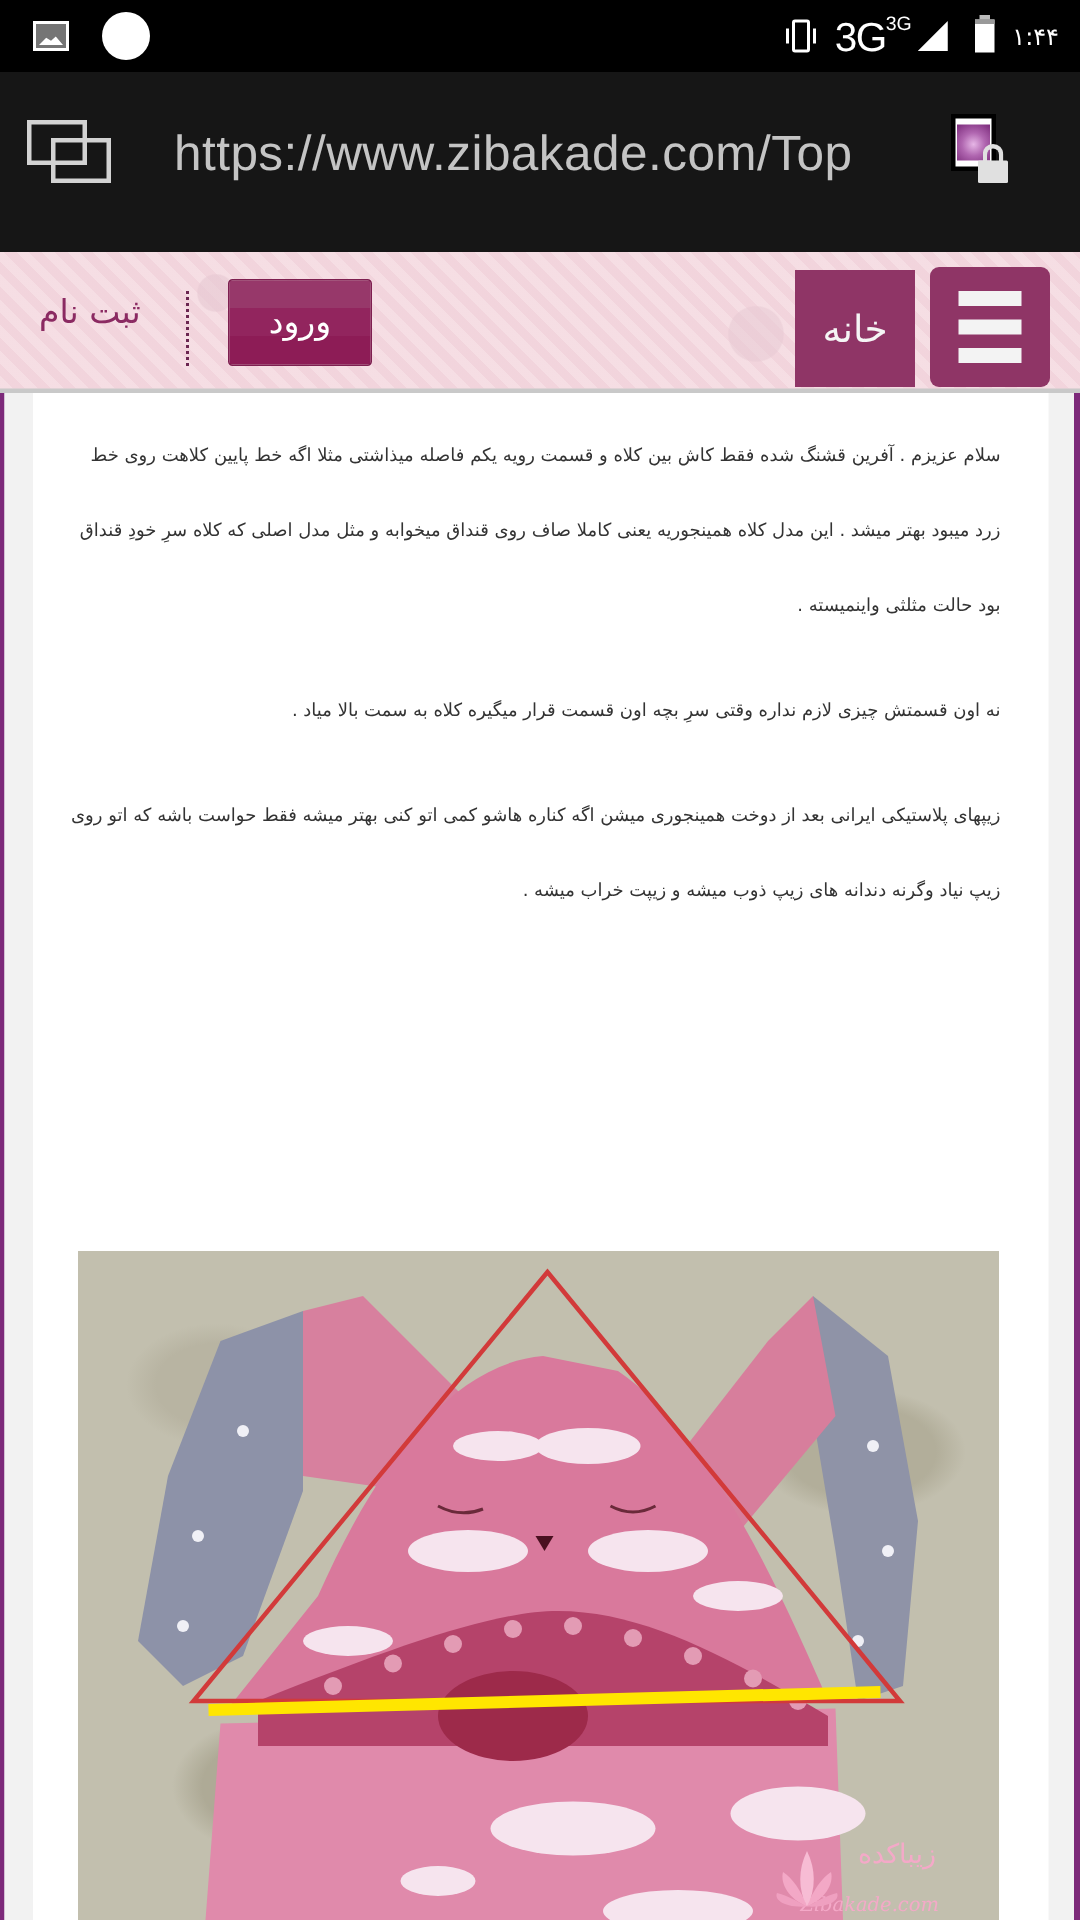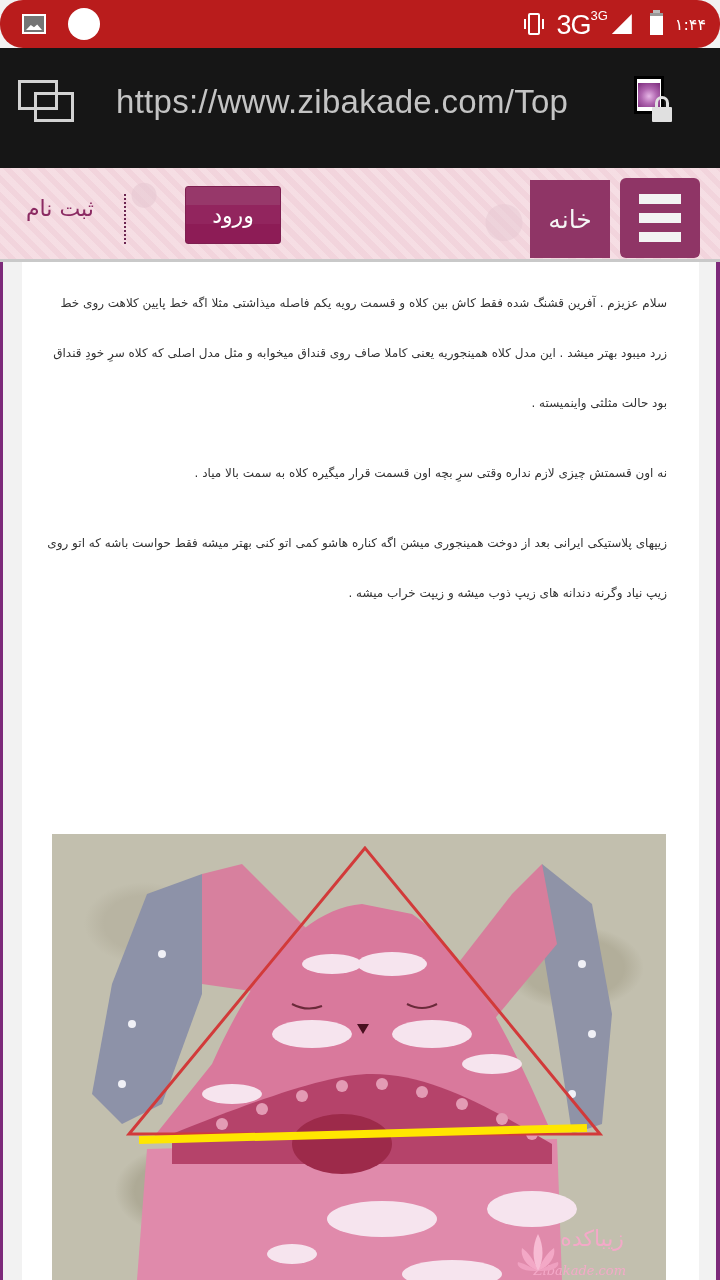--- a/index.html
+++ b/index.html
@@ -2,22 +2,22 @@
 <html><head>
   <meta charset="utf-8">
   <style>
     * { box-sizing: border-box; margin: 0; padding: 0; }
     html, body { width: 720px; height: 1280px; overflow: hidden; background: #f2f2f2; }
     body { font-family: "DejaVu Sans", sans-serif; position: relative; }
 
     
     .status-bar {
       position: absolute; left: 0; top: 0; width: 720px; height: 48px;
-      background: #b91c1c; display: flex; align-items: center;
-      padding: 0 14px 0 22px; color: #fff; border-radius: 23px;
+      background: #000000; display: flex; align-items: center;
+      padding: 0 14px 0 22px; color: #fff;
     }
     .status-left { display: flex; align-items: center; gap: 22px; }
     .gallery-icon {
       width: 24px; height: 20px; border: 2px solid #fff; position: relative; background: #757575;
     }
     .gallery-icon::after {
       content: ""; position: absolute; left: 2px; right: 2px; bottom: 2px; height: 7px;
       background: #fff; clip-path: polygon(0 100%, 30% 30%, 50% 60%, 70% 20%, 100% 100%);
     }
     .dot-icon { width: 32px; height: 32px; border-radius: 50%; background: #fff; }
@@ -73,21 +73,21 @@
     .menu-button .line { width: 42px; height: 10px; background: #f3f3f3; }
     .home-button {
       position: absolute; right: 110px; top: 12px; width: 80px; height: 78px;
       background: #8f3566; border-radius: 0; color: #f5f5f5; font-size: 25px;
       display: flex; align-items: center; justify-content: center;
     }
     .login-button {
       position: absolute; left: 152px; top: 18px; width: 96px; height: 58px;
       background: linear-gradient(#97386a 0 33%, #92255e 33% 66%, #8d1c56 66%);
       border-radius: 3px; border: 1px solid #7e1f50; color: #fff; font-size: 22px;
-      display: flex; align-items: center; justify-content: center; margin-left: 33px;
+      display: flex; align-items: center; justify-content: center;
     }
     .divider-dotted {
       position: absolute; left: 124px; top: 26px; width: 0; height: 50px; border-left: 2px dotted #6b2550;
     }
     .register-link {
       position: absolute; left: 26px; top: 28px; color: #8b2a62; font-size: 22px;
     }
 
     
     .left-rail { position: absolute; left: 0; top: 262px; width: 3px; height: 1018px; background: #7d2a7a; }
@@ -109,21 +109,21 @@
       background:
         radial-gradient(ellipse at 15% 20%, #b8b4a2 0 40px, transparent 60px),
         radial-gradient(ellipse at 85% 30%, #b2ae9a 0 50px, transparent 70px),
         radial-gradient(ellipse at 20% 80%, #aeaa96 0 40px, transparent 60px),
         #c2bfae;
     }
     .photo svg { position: absolute; left: 0; top: 0; }
     .watermark {
       position: absolute; right: 0; bottom: 0; width: 150px; height: 56px; direction: ltr;
     }
-    .watermark .fa { position: absolute; right: 42px; top: 2px; font-size: 22px; color: #f4a9c8; letter-spacing: 2px; }
+    .watermark .fa { position: absolute; right: 42px; top: 2px; font-size: 18px; color: #f4a9c8; letter-spacing: 2px; }
     .watermark .en { position: absolute; right: 40px; bottom: 2px; font-family: "DejaVu Serif", serif; font-style: italic; font-size: 13px; color: #f4a9c8; }
     .watermark .lotus { position: absolute; right: 0; top: 2px; width: 44px; height: 50px; }
   </style>
 </head>
 <body>
 
 <div class="status-bar">
   <div class="status-left">
     <span class="gallery-icon"></span>
     <span class="dot-icon"></span>

